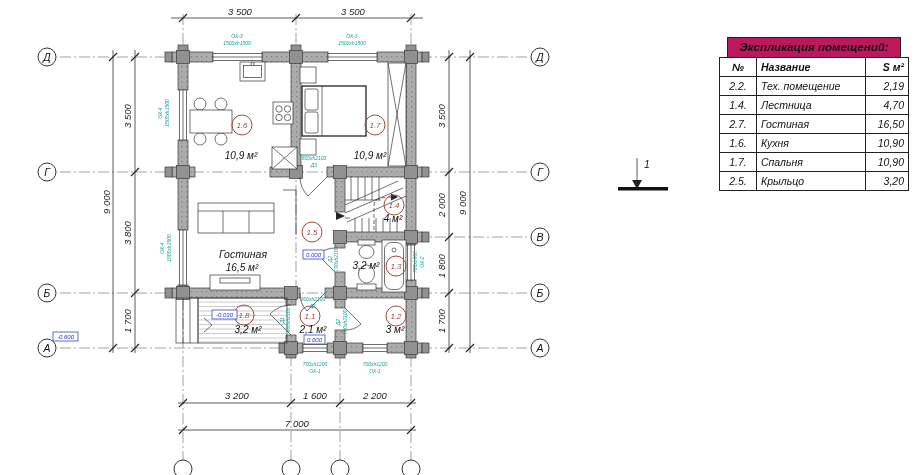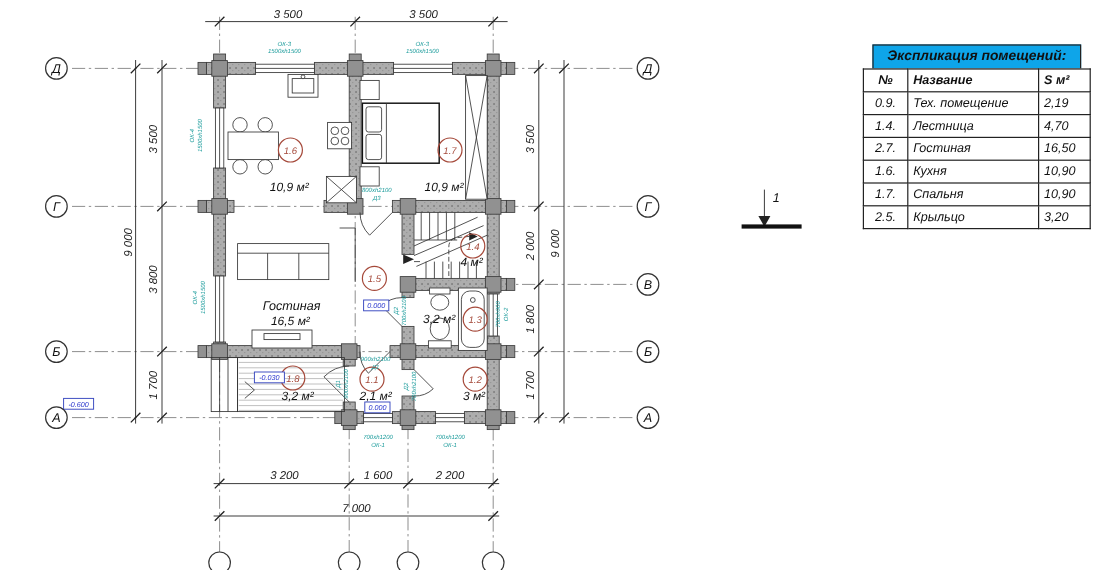--- a/index.html
+++ b/index.html
@@ -23,25 +23,25 @@
   .ax{stroke:#787878;stroke-width:.7;fill:none;stroke-dasharray:11 3 2 3}
   .dl{stroke:#333;stroke-width:.8;fill:none}
   .ht{stroke:#8a8a8a;stroke-width:.45}
   .fx{fill:#fff;stroke:#333;stroke-width:.7}
   .lvb{fill:#fff;stroke:#3949c0;stroke-width:.8}
   .tagc{fill:none;stroke:#a5493a;stroke-width:1}
   .axc{fill:#fff;stroke:#333;stroke-width:1}
   
   .sched{position:absolute;left:719px;top:37px;width:190px;font-style:italic;color:#111;}
   .sched-title{border:1.3px solid #222;margin:0 8px -1px 8px;height:19px;line-height:19px;
-    text-align:center;font-weight:700;font-size:11.5px;background:#0ea5e9;}
+    text-align:center;font-weight:700;font-size:11.5px;background:#be185d;}
   .sched table{border-collapse:collapse;width:100%;border:1.5px solid #111;background:#fff;}
   .sched td{border:1px solid #222;font-size:10.5px;font-style:italic;height:18px;padding:0 4px;white-space:nowrap;}
   .c-num{width:28px;text-align:center;}
-  .c-area{width:34px;text-align:left;}
+  .c-area{width:34px;text-align:right;}
   .hd{font-weight:600;}
   .b{font-weight:700;}
 </style>
 </head>
 <body>
 
 <svg width="916" height="475" viewBox="0 0 916 475">
   <defs>
     <pattern id="wp" width="5" height="5" patternUnits="userSpaceOnUse">
       <rect width="5" height="5" fill="#adadad"></rect>
@@ -397,21 +397,21 @@
 <div class="sched">
   <div class="sched-title">Экспликация помещений:</div>
   <table>
     <tbody>
       <tr>
         <td class="c-num hd">№</td>
         <td class="hd">Название</td>
         <td class="c-area hd">S м²</td>
       </tr>
       <tr>
-        <td class="c-num">0.9.</td>
+        <td class="c-num">2.2.</td>
         <td>Тех. помещение</td>
         <td class="c-area">2,19</td>
       </tr>
       <tr>
         <td class="c-num">1.4.</td>
         <td>Лестница</td>
         <td class="c-area">4,70</td>
       </tr>
       <tr>
         <td class="c-num">2.7.</td>

